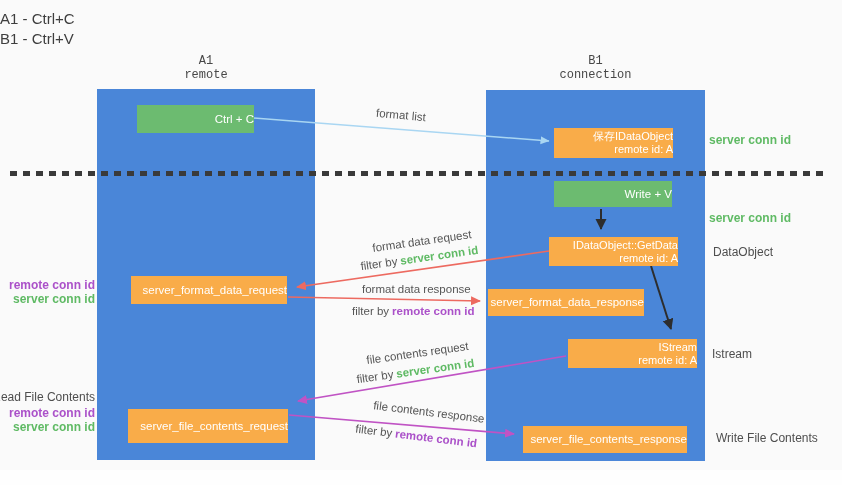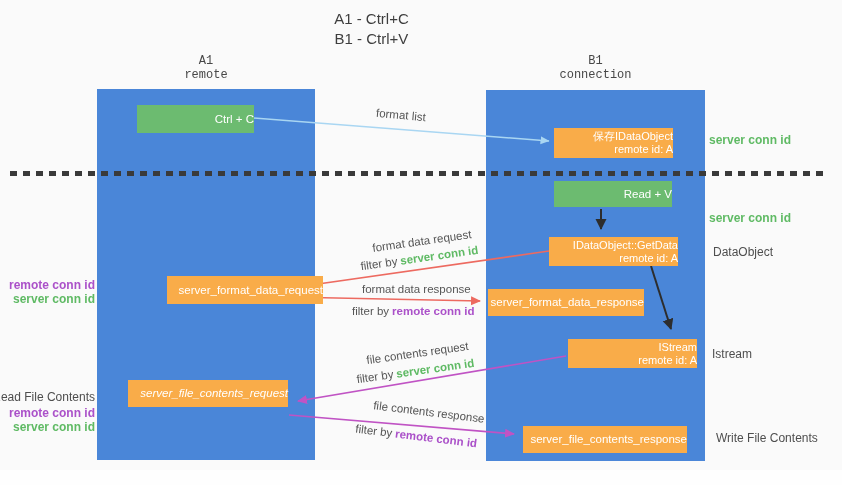--- a/index.html
+++ b/index.html
@@ -1,19 +1,19 @@
 <!DOCTYPE html>
 <html style="--background: #fafafa; --column-blue: #4a86d8; --box-green: #6cbb70; --box-orange: #f9ac49; --box-text: #ffffff; --arrow-lightblue: #a9d6f2; --arrow-red: #ed6a60; --arrow-magenta: #c053c4; --arrow-black: #2d2d2d; --text-green: #5fba64; --text-purple: #ab51c9; --text-gray: #565656; --dotted: #3a3a3a;"><head>
 <meta charset="utf-8">
 <style>
   html,body{margin:0;padding:0;}
   body{font-family:"Liberation Sans","DejaVu Sans",sans-serif;}
   .stage{position:relative;width:842px;height:485px;background:var(--background,#fafafa);overflow:hidden;}
 
-  .title{position:absolute;left:0;top:9px;width:743px;text-align:center;
+  .title{position:absolute;left:0;top:9px;width:743px;text-align:left;
          font-size:15px;line-height:20px;color:#3e3e3e;}
 
   .colhead{position:absolute;text-align:center;font-size:12px;line-height:14px;color:#474747;font-family:Liberation Mono, monospace;}
   .col{position:absolute;background:var(--column-blue,#4a86d8);}
 
   .dotted{position:absolute;left:10px;top:171px;width:815px;height:5px;
           background:repeating-linear-gradient(to right,var(--dotted,#3a3a3a) 0 7px,transparent 7px 13px);}
 
   .box{position:absolute;display:flex;flex-direction:column;align-items:flex-end;justify-content:center;
        color:var(--box-text,#fff);font-size:11.5px;line-height:13px;white-space:nowrap;}
@@ -96,42 +96,42 @@
   <div class="box green" style="left:137px;top:105px;width:117px;height:28px;">
     <div>Ctrl + C</div>
   </div>
 
   <div class="box orange" style="left:554px;top:128px;width:119px;height:30px;">
     <div class="l2">保存IDataObject</div>
     <div class="l2">remote id: A</div>
   </div>
 
   <div class="box green" style="left:554px;top:181px;width:118px;height:26px;">
-    <div>Read + V</div>
+    <div>Write + V</div>
   </div>
 
   <div class="box orange" style="left:549px;top:237px;width:129px;height:29px;">
     <div class="l2">IDataObject::GetData</div>
     <div class="l2">remote id: A</div>
   </div>
 
-  <div class="box orange" style="left:131px;top:276px;width:156px;height:28px;margin-left:36px;">
+  <div class="box orange" style="left:131px;top:276px;width:156px;height:28px;">
     <div>server_format_data_request</div>
   </div>
 
   <div class="box orange" style="left:488px;top:289px;width:156px;height:27px;">
     <div>server_format_data_response</div>
   </div>
 
   <div class="box orange" style="left:568px;top:339px;width:129px;height:29px;">
     <div class="l2">IStream</div>
     <div class="l2">remote id: A</div>
   </div>
 
-  <div class="box orange" style="left:128px;top:380px;width:160px;height:27px;font-style:italic;">
+  <div class="box orange" style="left:128px;top:409px;width:160px;height:34px;">
     <div>server_file_contents_request</div>
   </div>
 
   <div class="box orange" style="left:523px;top:426px;width:164px;height:27px;">
     <div>server_file_contents_response</div>
   </div>
 
   <div class="lbl rot-p5" style="left:376px;top:109px;">format list</div>
 
   <div class="lbl rot-n8" style="left:372px;top:235px;">format data request</div>

